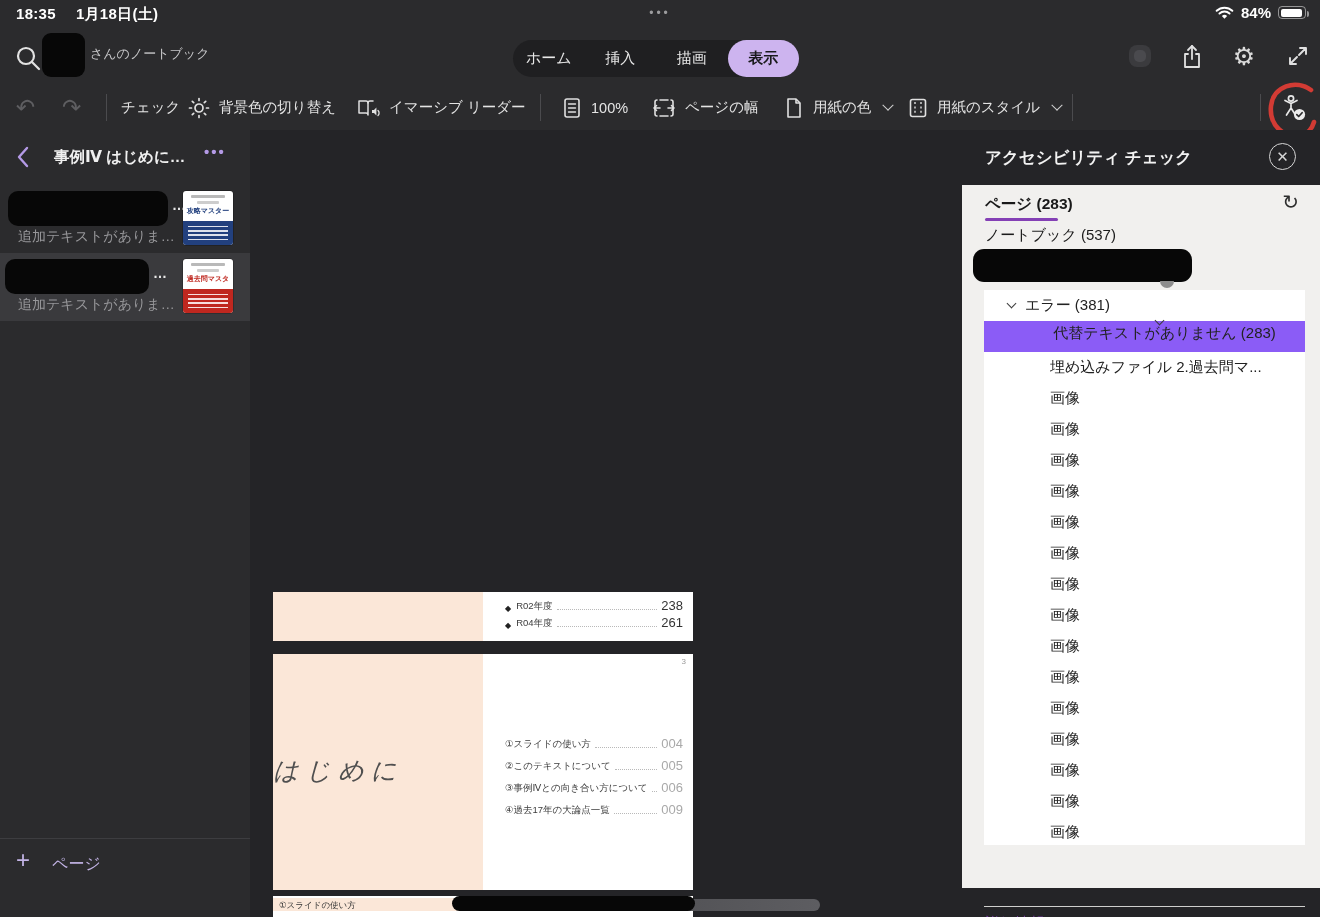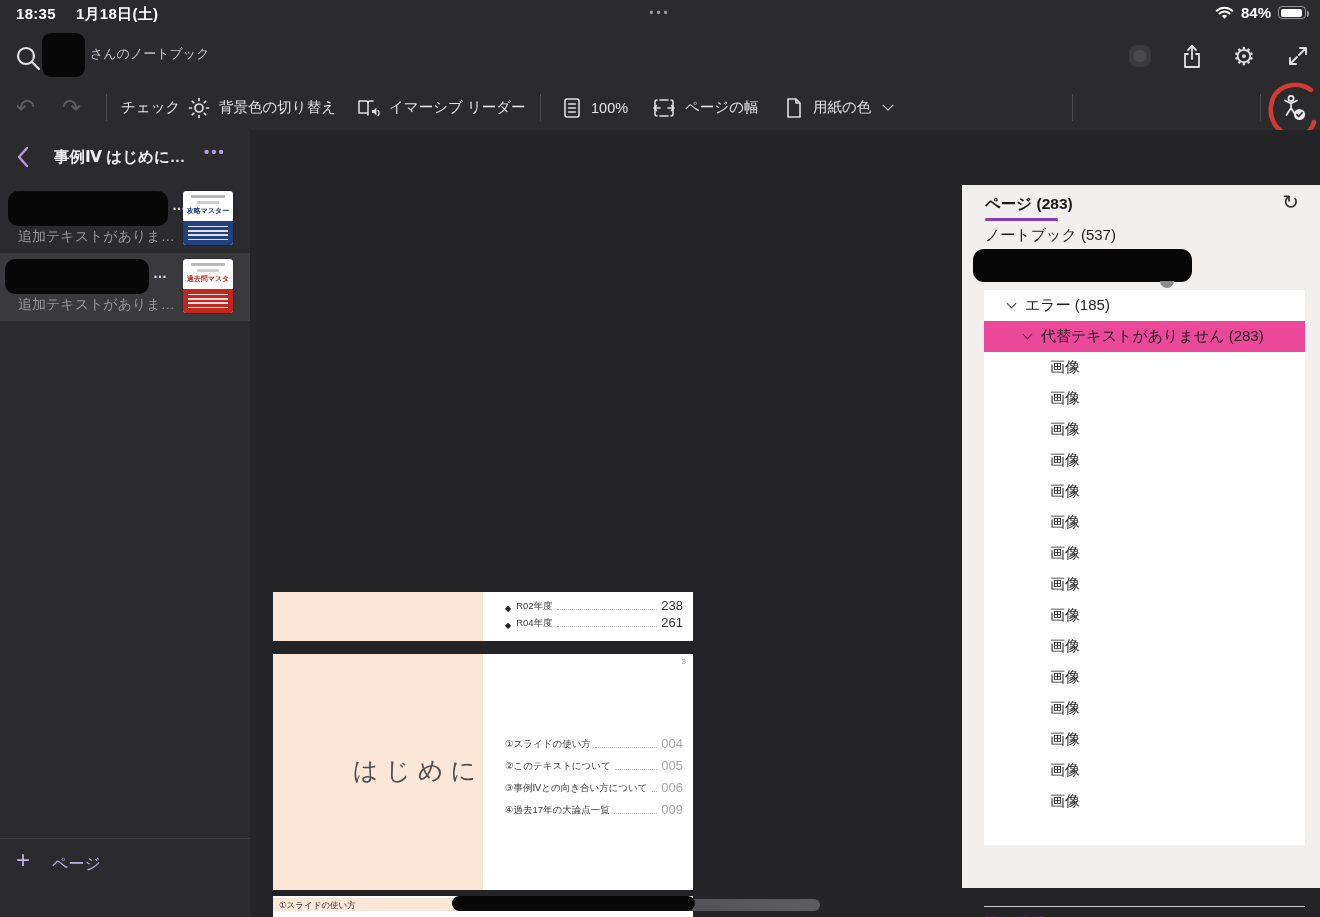--- a/index.html
+++ b/index.html
@@ -66,41 +66,41 @@
   
   .canvas { position:absolute; left:250px; top:130px; width:1070px; height:787px; background:#242427; }
   .page { position:absolute; left:23px; width:420px; background:#fff; color:#333; }
   .peach { position:absolute; left:0; top:0; bottom:0; width:210px; background:#fbe7d8; }
   .peach-band { position:absolute; left:0; top:2px; height:13px; right:0; background:#fbe7d8; }
   .toc-row { position:absolute; left:232px; right:10px; display:flex; align-items:flex-end; font-size:9.5px; color:#3c3c3c; }
   .toc-row .leader { flex:1; border-bottom:1.5px dotted #b9b9b9; margin:0 4px 3px; }
   .toc-row .pg { color:#a9a9a9; font-size:13px; }
   .prev-row .blt { font-size:8px; margin-right:5px; color:#222; }
   .pg-num { position:absolute; right:7px; top:3px; font-size:8px; color:#9a9a9a; }
-  .doc-heading { position:absolute; left:0; top:100px; width:210px; text-align:right; font-size:25px; color:#4f4f4f; letter-spacing:7px; }
+  .doc-heading { position:absolute; left:0; top:100px; width:210px; text-align:left; font-size:25px; color:#4f4f4f; letter-spacing:7px;font-style:italic; }
   .frag-title { position:absolute; left:6px; top:4px; font-size:8.5px; color:#333; white-space:nowrap; }
   .hscroll { position:absolute; left:230px; top:769px; width:340px; height:12px; border-radius:6px; background:linear-gradient(90deg,#454548,#5d5d61); }
   .canvas-redact { left:202px; top:766px; width:243px; height:15px; border-radius:8px; }
   
   .panel { position:absolute; left:962px; top:130px; width:358px; height:758px; }
   .panel-head { position:absolute; left:0; top:0; width:100%; height:55px; background:#242427; }
   .panel-title { position:absolute; left:23px; top:17px; font-size:16.5px; font-weight:bold; color:#f2f2f2; }
   .close-btn { position:absolute; right:24px; top:13px; width:27px; height:27px; border:1.5px solid #d6d6d6; border-radius:50%; color:#d6d6d6; display:flex; align-items:center; justify-content:center; font-size:15px; line-height:1; }
   .panel-body { position:absolute; left:0; top:55px; width:100%; height:703px; background:#f1f0ee; color:#1d1d1d; }
   .pb-tab { position:absolute; left:23px; top:9px; font-size:15.5px; font-weight:bold; color:#191919; }
   .pb-underline { position:absolute; left:23px; top:33px; width:73px; height:3px; background:#8440b5; border-radius:2px; }
   .refresh { position:absolute; right:21px; top:5px; font-size:20px; color:#2e2e2e; }
   .pb-notebook { position:absolute; left:23px; top:41px; font-size:15px; color:#1b1b1b; }
   .pb-redact { left:11px; top:64px; width:219px; height:33px; border-radius:11px; }
   .peek { position:absolute; left:198px; top:96px; width:14px; height:7px; border-radius:0 0 7px 7px; background:#8d8d8d; }
   .tree { position:absolute; left:22px; top:105px; width:321px; height:555px; background:#fff; overflow:hidden; }
   .tree-row { height:31px; display:flex; align-items:center; font-size:15px; color:#222; white-space:nowrap; }
   .tree-row .tchev { width:7px; height:7px; border-right:1.4px solid #3c3c3c; border-bottom:1.4px solid #3c3c3c; transform:rotate(45deg); margin-right:10px; margin-top:-4px; flex:none; }
   .row-error { padding-left:24px; }
-  .row-noalt { padding-left:40px; background:#ec4899; }
+  .row-noalt { padding-left:40px; background:#8b5cf6;flex-direction:column; }
   .row-embed { padding-left:66px; }
   .row-image { padding-left:66px; }
   .pb-sep { position:absolute; left:22px; top:721px; width:321px; height:1px; background:#cfcfcd; }
   .details-link { position:absolute; left:23px; top:729px; font-size:15px; color:#7a3aa5; text-decoration:underline; }
 </style>
 </head>
 <body>
 
 <div class="screen">
 
@@ -126,20 +126,26 @@
   <div class="appheader">
     <div class="search-btn">
       <svg width="28" height="28" viewBox="0 0 28 28">
         <circle cx="12" cy="12" r="8" stroke="#e2e2e2" stroke-width="2.2" fill="none"></circle>
         <line x1="18" y1="18" x2="25" y2="25" stroke="#e2e2e2" stroke-width="2.2" stroke-linecap="round"></line>
       </svg>
     </div>
     <div class="redact hd-redact"></div>
     <div class="nb-title">さんのノートブック</div>
 
+    <div class="tabbar">
+      <div class="tab">ホーム</div>
+      <div class="tab">挿入</div>
+      <div class="tab">描画</div>
+      <div class="tab active">表示</div>
+    </div>
 
     <div class="hd-icons">
       <div class="hd-icon" style="right:166px;">
         <div class="copilot-blob"></div>
       </div>
       <div class="hd-icon" style="right:114px;">
         <svg width="24" height="26" viewBox="0 0 24 26">
           <path d="M12 3 v13" stroke="#e0e0e0" stroke-width="1.8" fill="none" stroke-linecap="round"></path>
           <path d="M8 7 l4 -4 l4 4" stroke="#e0e0e0" stroke-width="1.8" fill="none" stroke-linecap="round" stroke-linejoin="round"></path>
           <path d="M8 11 h-3 v13 h14 v-13 h-3" stroke="#e0e0e0" stroke-width="1.8" fill="none" stroke-linecap="round" stroke-linejoin="round"></path>
@@ -220,20 +226,31 @@
 
     <div class="rb" style="left:784px;">
       <svg width="20" height="22" viewBox="0 0 20 22">
         <path d="M4 2 h8 l4 4 v14 h-12 z" stroke="#e0e0e0" stroke-width="1.6" fill="none" stroke-linejoin="round"></path>
         <path d="M12 2 v4 h4" stroke="#e0e0e0" stroke-width="1.6" fill="none" stroke-linejoin="round"></path>
       </svg>
       <span>用紙の色</span>
       <span class="chev"></span>
     </div>
 
+    <div class="rb" style="left:908px;">
+      <svg width="20" height="22" viewBox="0 0 20 22">
+        <rect x="2.5" y="2.5" width="15" height="17" rx="2" stroke="#e0e0e0" stroke-width="1.6" fill="none"></rect>
+        <g stroke="#e0e0e0" stroke-width="1.4" stroke-dasharray="2 2.4">
+          <line x1="7" y1="5" x2="7" y2="17"></line>
+            <line x1="13" y1="5" x2="13" y2="17"></line>
+        </g>
+      </svg>
+      <span>用紙のスタイル</span>
+      <span class="chev"></span>
+    </div>
     <div class="rb-divider" style="left:1072px;"></div>
 
     <div class="rb-divider" style="left:1260px;"></div>
 
     <div class="acc-btn">
       <svg width="30" height="30" viewBox="0 0 30 30">
         <circle cx="13" cy="5.5" r="2.6" stroke="#e8e8e8" stroke-width="1.7" fill="none"></circle>
         <path d="M13 10 v5 M13 15 l-4.5 7 M13 15 l4.5 7 M13 10.5 l-6 -3 M13 10.5 l6 -3" stroke="#e8e8e8" stroke-width="1.7" fill="none" stroke-linecap="round" stroke-linejoin="round"></path>
         <circle cx="21.5" cy="21.5" r="5.6" fill="#ececec"></circle>
         <path d="M18.8 21.6 l1.9 1.9 l3.4 -3.8" stroke="#2b2b2d" stroke-width="1.7" fill="none" stroke-linecap="round" stroke-linejoin="round"></path>
@@ -344,37 +361,46 @@
     <div class="page" style="top:766px; height:21px;">
       <div class="peach-band"></div>
       <div class="frag-title">①スライドの使い方</div>
     </div>
 
     <div class="hscroll"></div>
     <div class="redact canvas-redact"></div>
   </div>
 
   <div class="panel">
+    <div class="panel-head">
+      <div class="panel-title">アクセシビリティ チェック</div>
+      <div class="close-btn">
+        <span>✕</span>
+      </div>
+    </div>
     <div class="panel-body">
       <div class="pb-tab">ページ (283)</div>
       <div class="pb-underline"></div>
       <div class="refresh"><span>↻</span></div>
       <div class="pb-notebook">ノートブック (537)</div>
       <div class="redact pb-redact"></div>
       <div class="peek"></div>
 
       <div class="tree" id="treeList">
         <div class="tree-row row-error">
           <span class="tchev"></span>
-          <span>エラー (185)</span>
+          <span>エラー (381)</span>
         </div>
         <div class="tree-row row-noalt">
           <span class="tchev"></span>
           <span>代替テキストがありません (283)</span>
         </div>
+        <div class="tree-row row-embed">
+          <span>埋め込みファイル 2.過去問マ...</span>
+        </div>
 
       <div class="tree-row row-image">
             <span>画像</span>
           </div>
           <div class="tree-row row-image">
             <span>画像</span>
           </div>
           <div class="tree-row row-image">
             <span>画像</span>
           </div>

